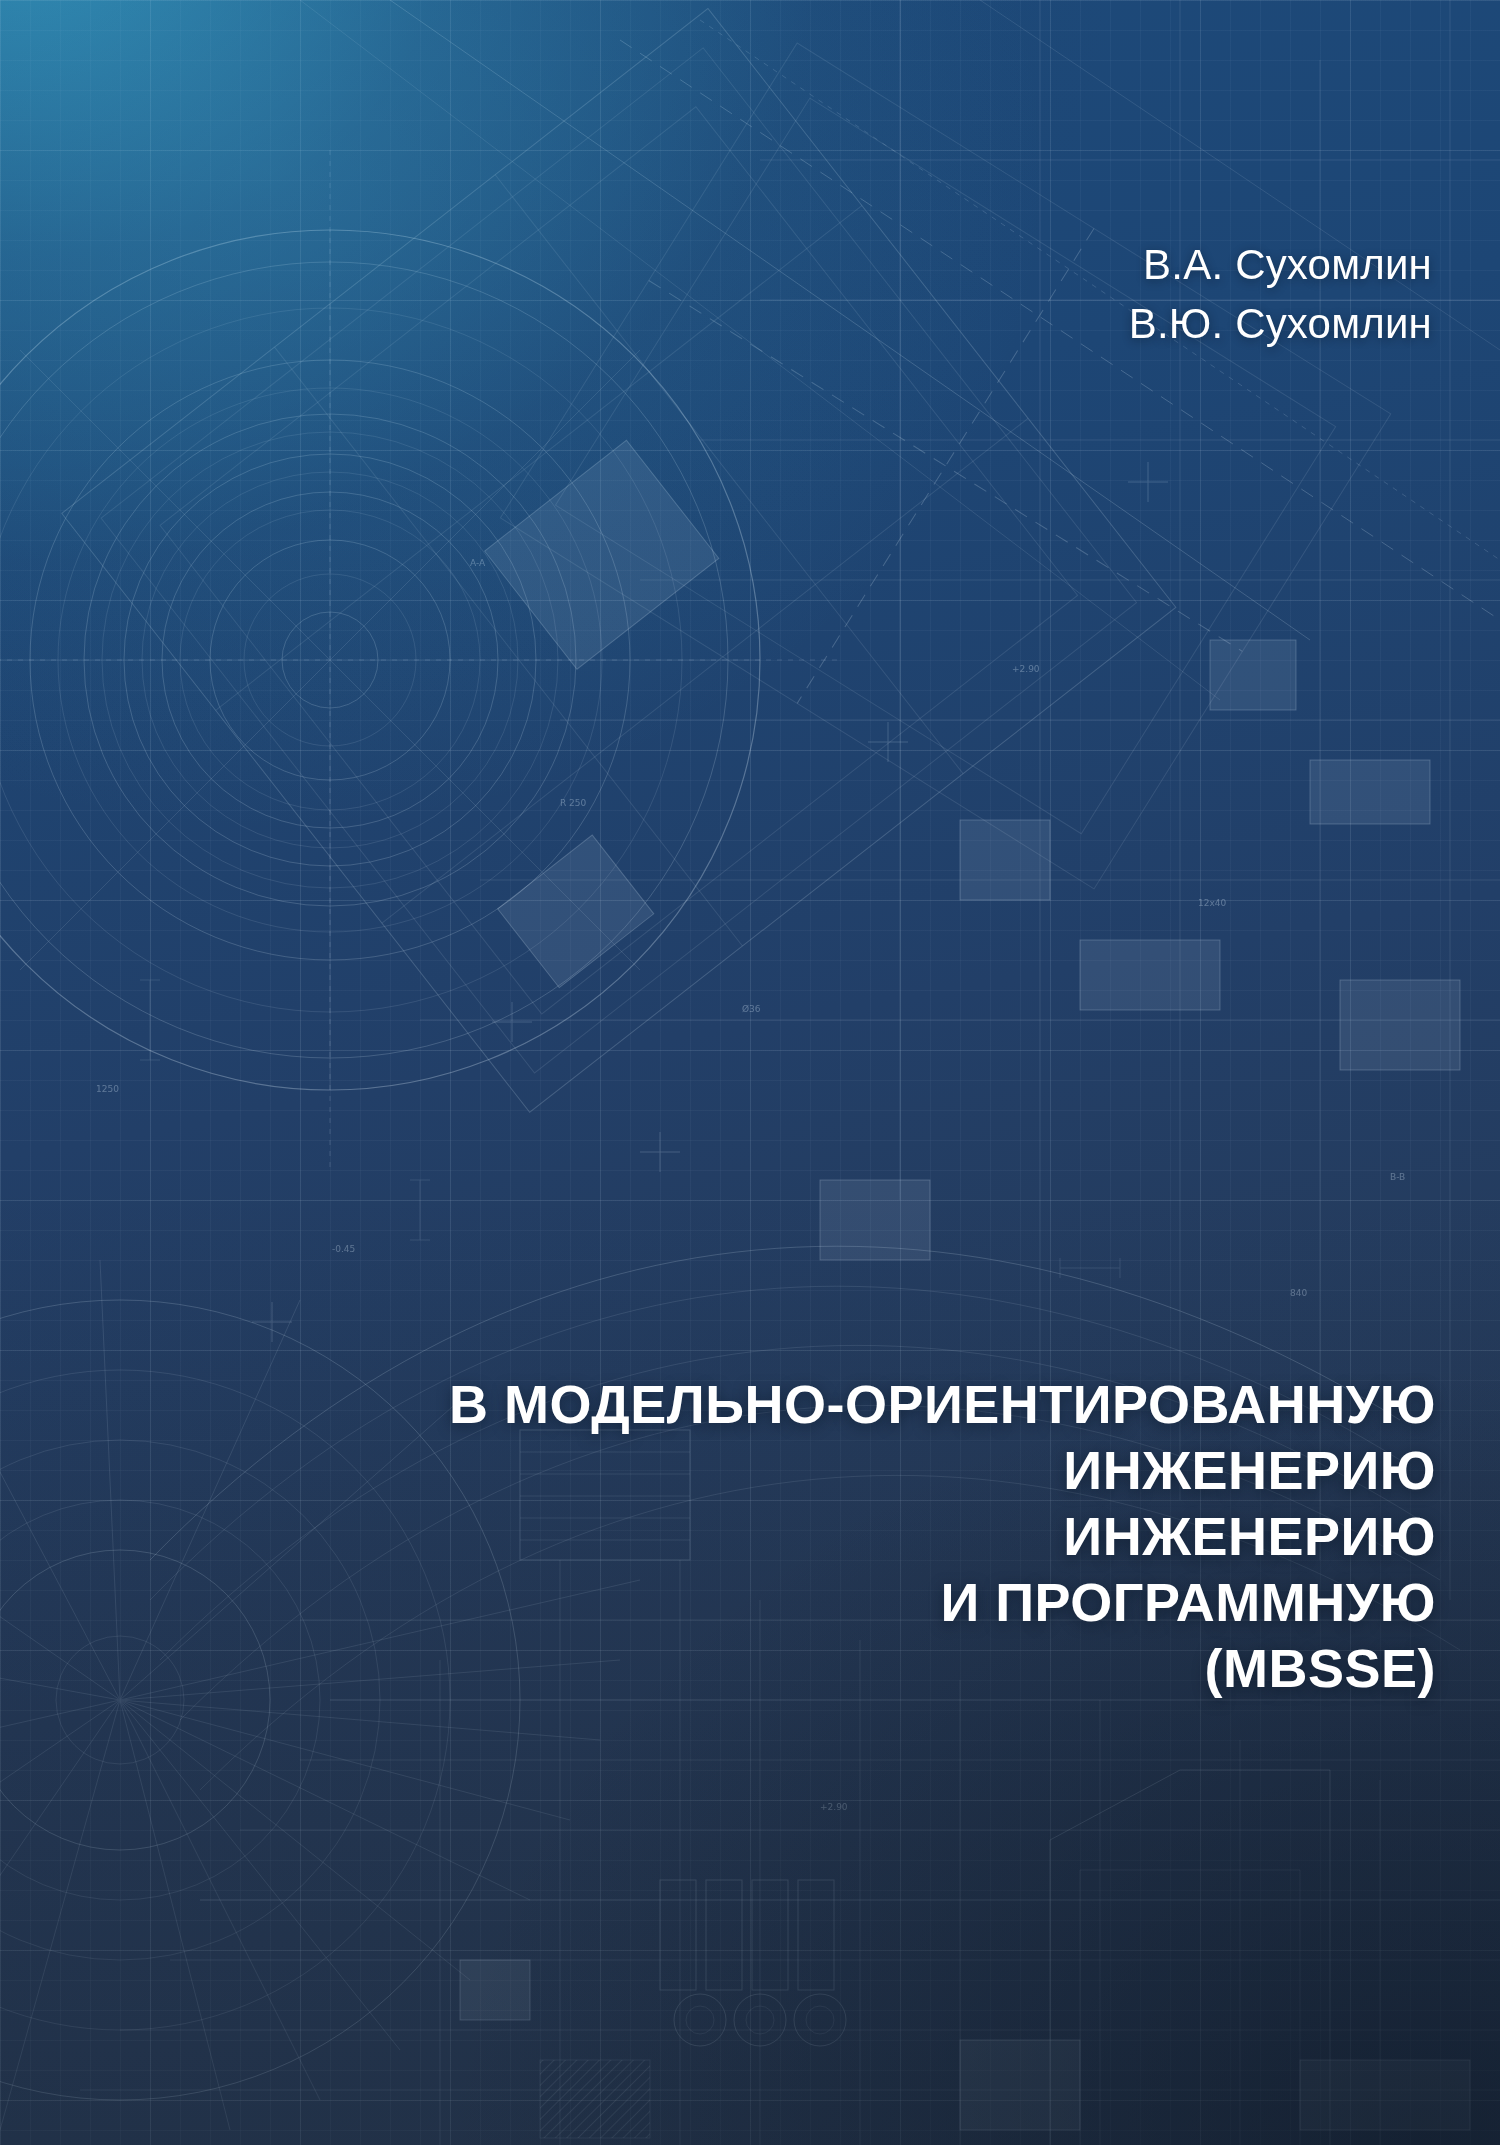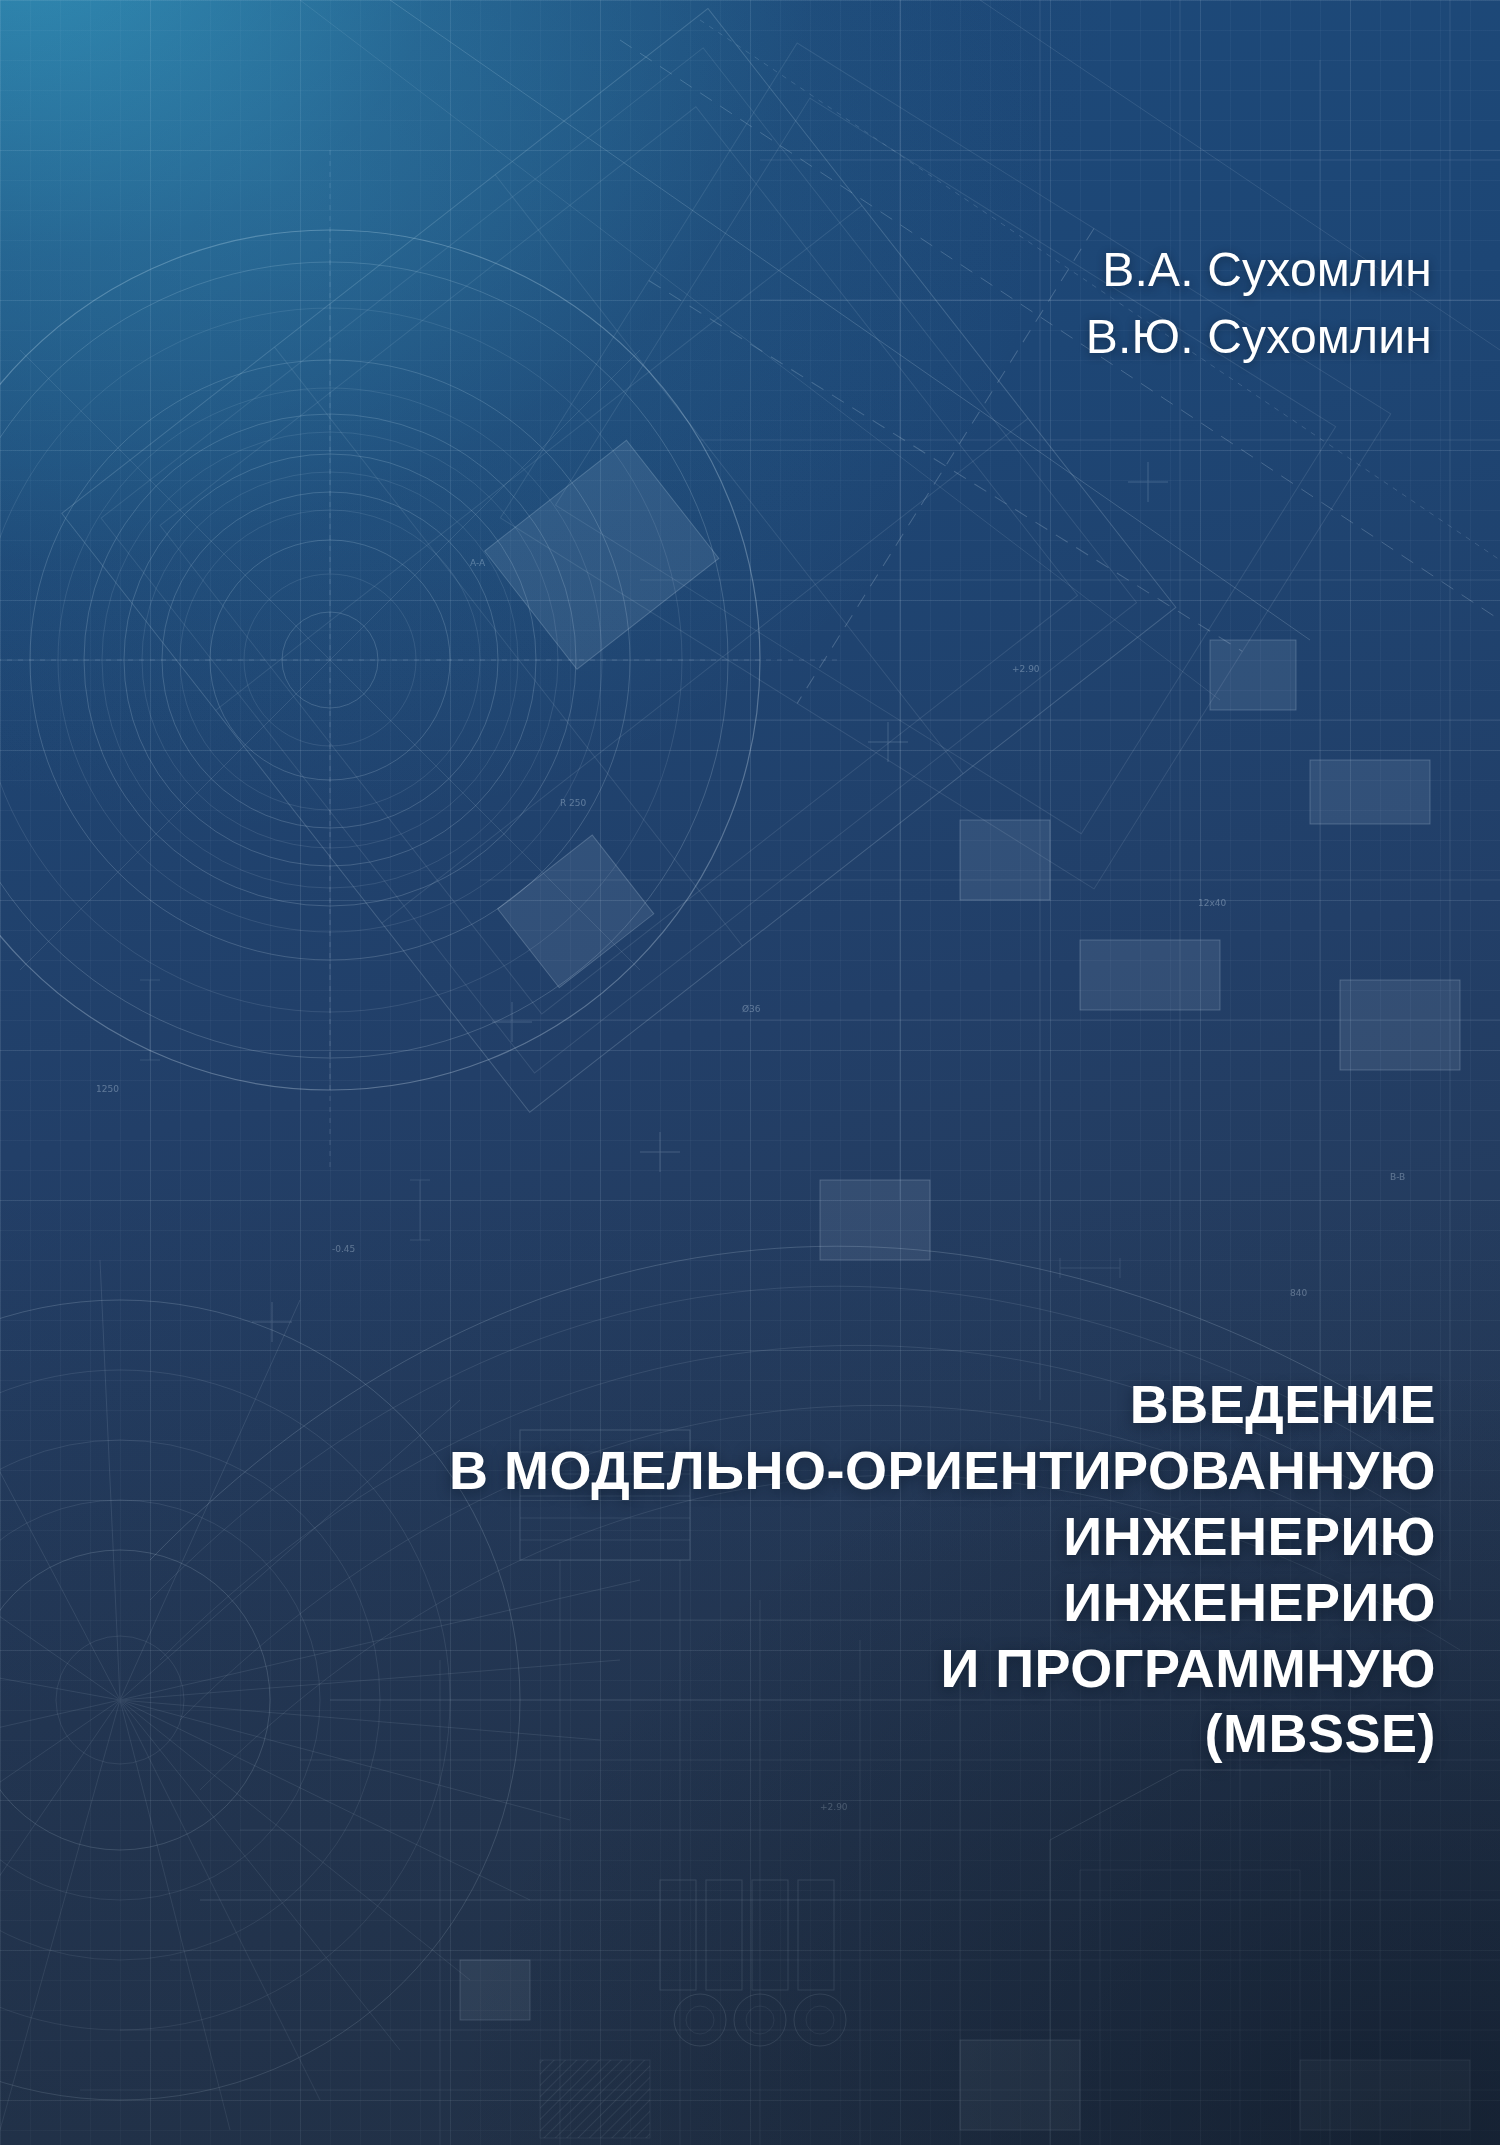--- a/index.html
+++ b/index.html
@@ -58,21 +58,21 @@
       linear-gradient(to bottom, rgba(12,26,44,0.0) 55%, rgba(12,26,44,0.28) 100%);
   }
 
   
   .authors {
     position: absolute;
     top: 236px;
     right: 68px;
     text-align: right;
     color: #ffffff;
-    font-size: 48px;
+    font-size: 42px;
     line-height: 1.40;
     font-weight: 400;
     letter-spacing: 0.2px;
     text-shadow: 0 2px 10px rgba(6,18,32,0.45);
   }
   .authors div { white-space: nowrap; }
 
   .title {
     position: absolute;
     right: 64px;
@@ -317,21 +317,20 @@
   </div>
 
   <div class="bp bp-vignette"></div>
 
   <div class="authors">
     <div>В.А. Сухомлин</div>
     <div>В.Ю. Сухомлин</div>
   </div>
 
   <div class="title">
-    <div>ВВЕДЕНИЕ</div>
     <div>В МОДЕЛЬНО-ОРИЕНТИРОВАННУЮ</div>
     <div>ИНЖЕНЕРИЮ</div>
     <div>ИНЖЕНЕРИЮ</div>
     <div>И ПРОГРАММНУЮ</div>
     <div>(MBSSE)</div>
   </div>
 
 </div>
 
 </body></html>

